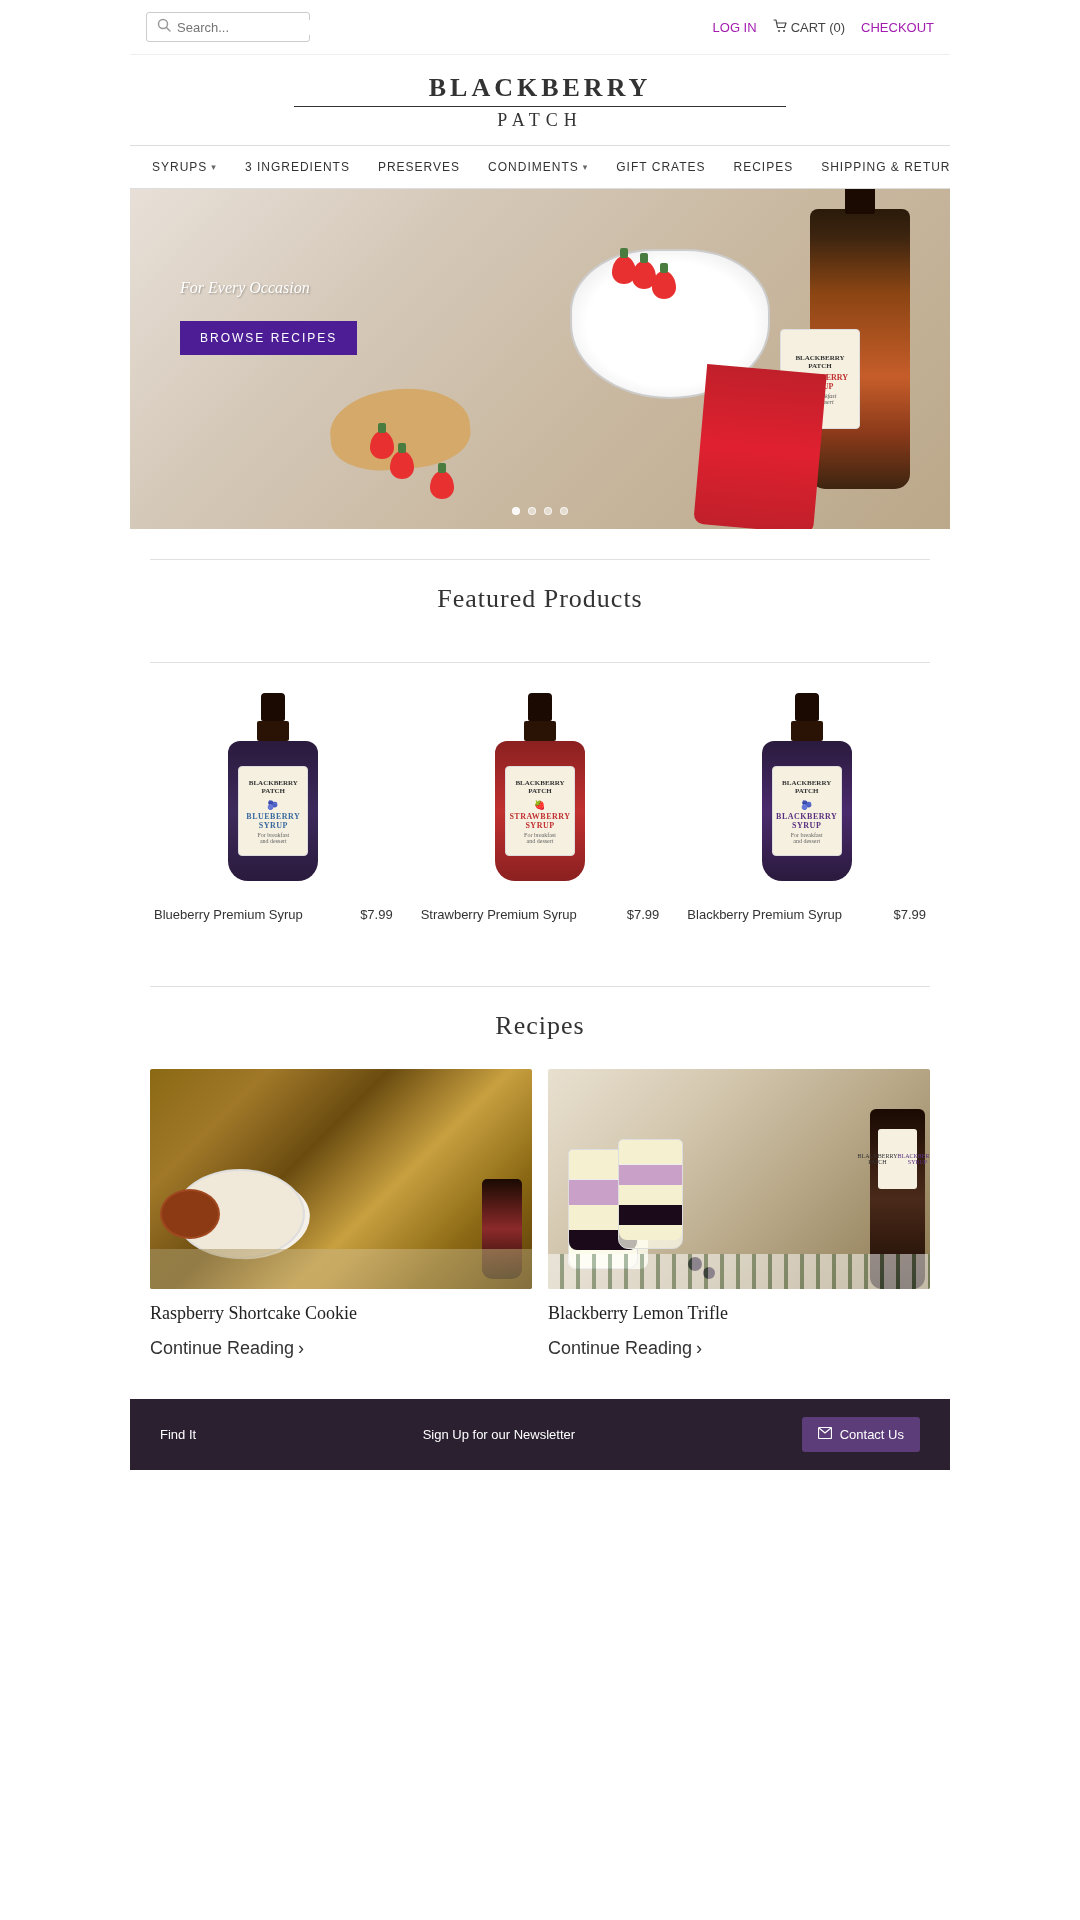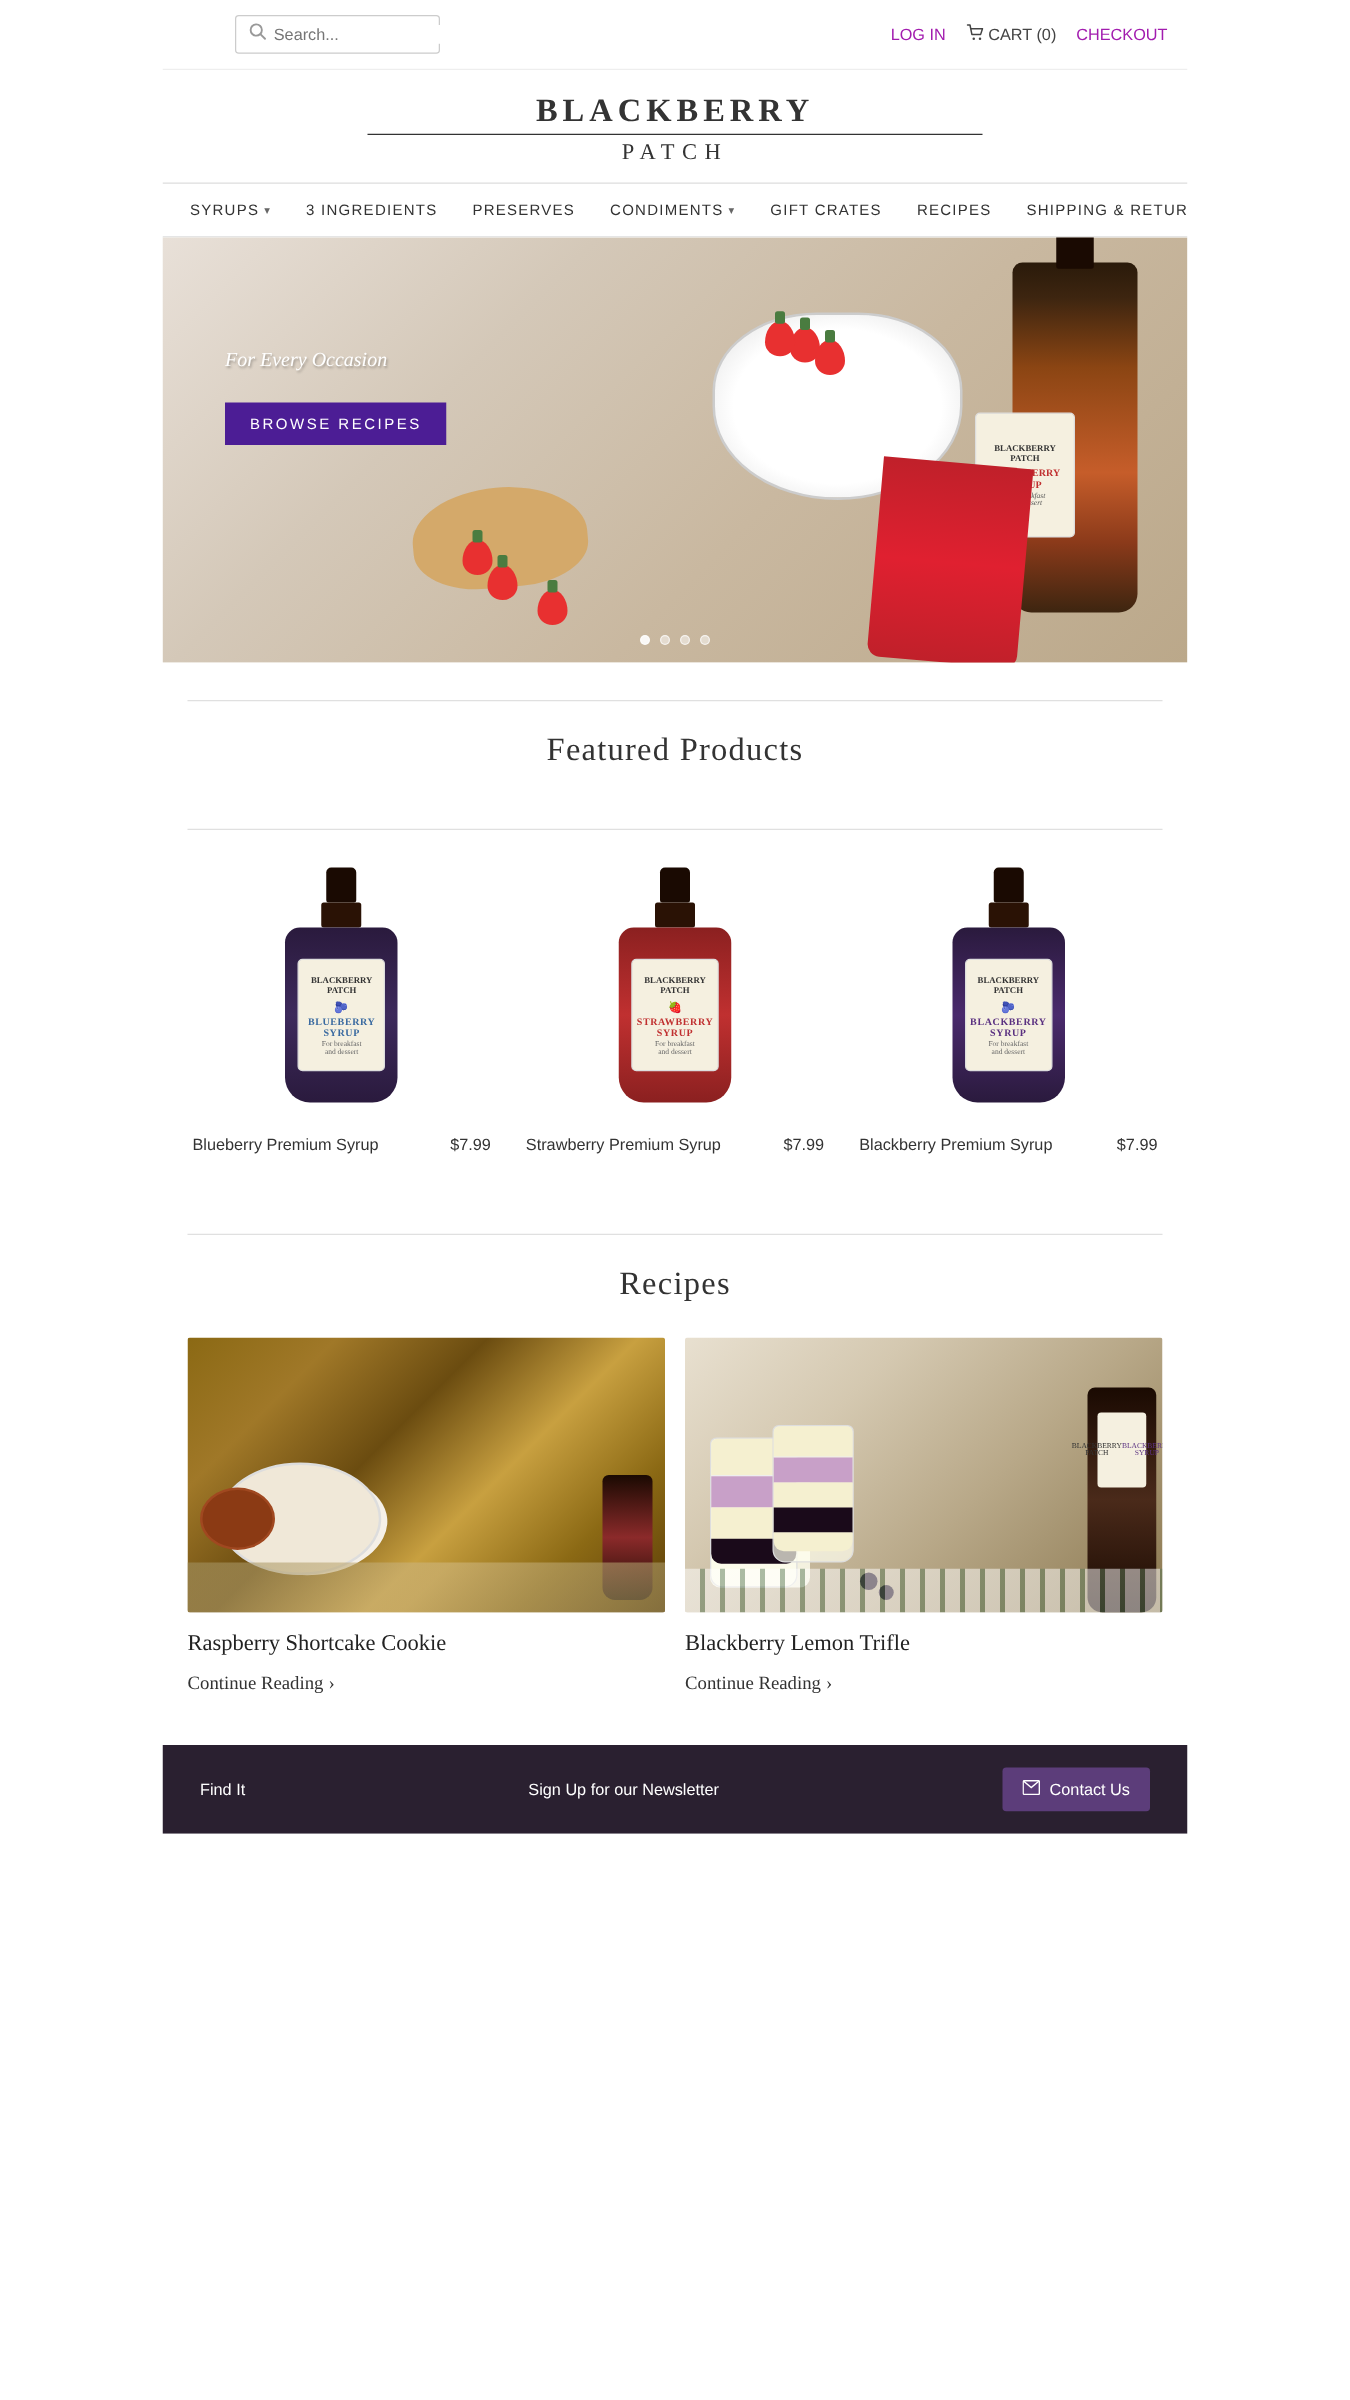--- a/index.html
+++ b/index.html
@@ -14,21 +14,20 @@
       border-bottom: 1px solid #eee;
     }
     .search-box {
       display: flex;
       align-items: center;
       border: 1px solid #ccc;
       border-radius: 3px;
       padding: 5px 10px;
       width: 164px;
       background: #fff;
-      margin-left: 42px;
     }
     .search-box input {
       border: none;
       outline: none;
       font-size: 13px;
       width: 160px;
       font-family: Arial, sans-serif;
       color: #999;
     }
     .search-icon-svg { margin-right: 6px; color: #999; }
@@ -405,22 +404,22 @@
       border-radius: 8px;
     }
     .recipe-title {
       font-family: Georgia, serif;
       font-size: 18px;
       font-weight: normal;
       margin-bottom: 14px;
       color: #222;
     }
     .continue-reading {
-      font-family: Liberation Serif, serif;
-      font-size: 15px;
+      font-family: Liberation Sans, sans-serif;
+      font-size: 18px;
       color: #333;
       text-decoration: none;
       display: flex;
       align-items: center;
       gap: 4px;
     }
 
     
     .footer {
       background: #2a2030;

